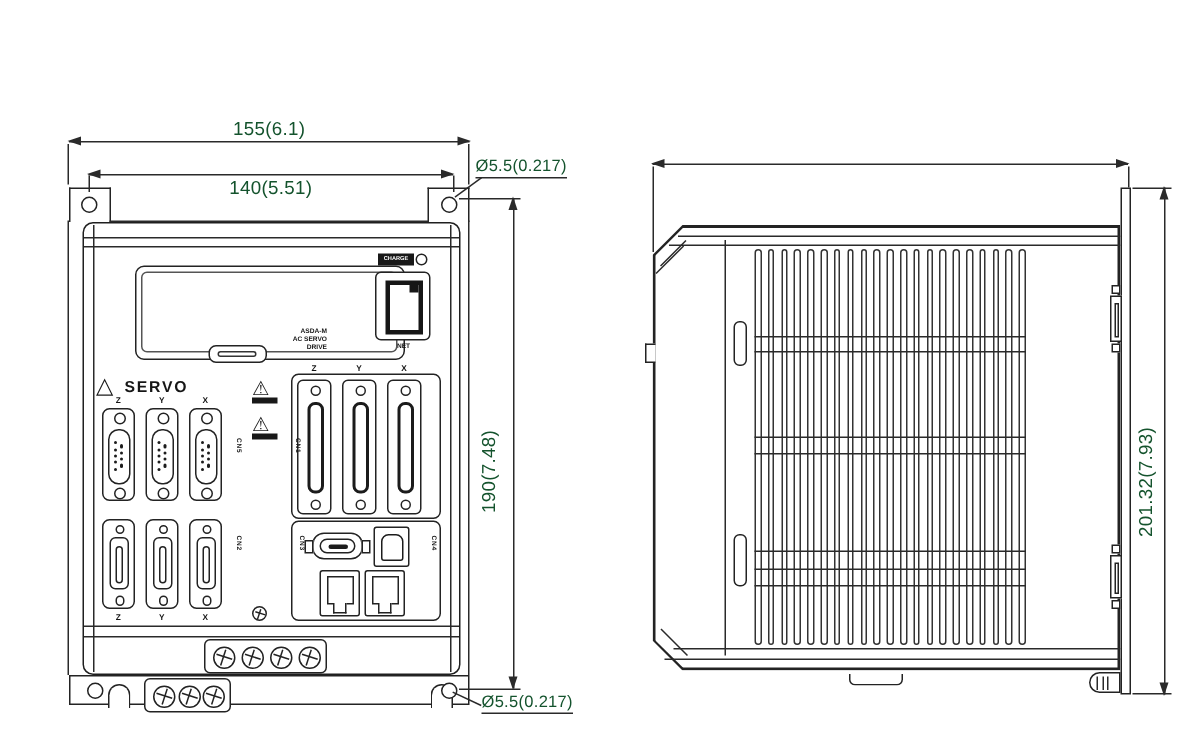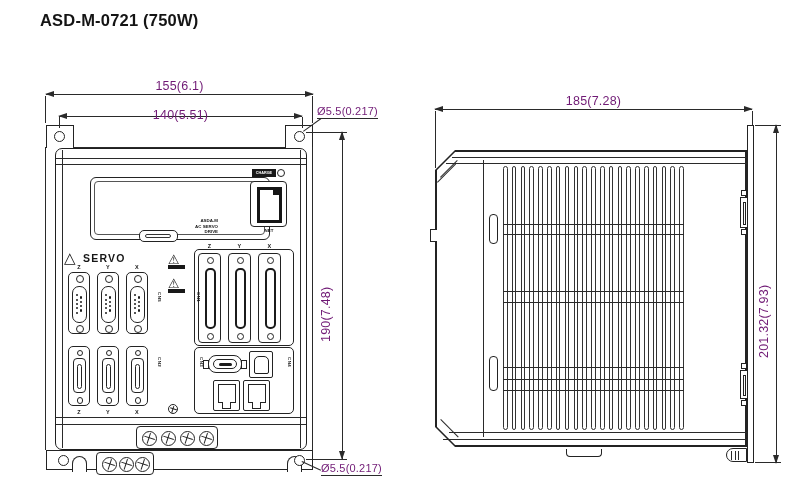--- a/index.html
+++ b/index.html
@@ -9,21 +9,21 @@
   .ab,.hl,.vl,.circ,.box,.screw,.ah,.dimtxt,.axlbl,.micro,.vmicro{position:absolute;display:block}
   .hl{height:0;border-top:1.2px solid #2a2a2a}
   .vl{width:0;border-left:1.2px solid #2a2a2a}
   .box{border:1.5px solid #232323;background:#fff}
   .rr{border-radius:5px}
   .circ{border:1.3px solid #232323;border-radius:50%;background:#fff}
   .screw{border:1.4px solid #232323;border-radius:50%;background:#fff}
   .screw i{position:absolute;background:#232323}
   .sx{left:8%;top:50%;width:84%;height:1.4px;transform:translateY(-50%) rotate(18deg)}
   .sy{top:8%;left:50%;height:84%;width:1.4px;transform:translateX(-50%) rotate(18deg)}
-  .dimtxt{font-size:12.5px;white-space:nowrap;letter-spacing:.2px;color:#701a75}
+  .dimtxt{font-size:12.5px;white-space:nowrap;letter-spacing:.2px;color:#14532d}
   .ctr{text-align:center}
   .vrt{writing-mode:vertical-rl;transform:rotate(180deg)}
   .undl{border-bottom:1.1px solid #2a2a2a;padding-bottom:1px}
   .axlbl{font-size:11px;font-weight:700;text-align:center;transform:scale(.5);transform-origin:0 0;letter-spacing:.5px}
   .micro{font-size:8.8px;font-weight:700;transform:scale(.5);transform-origin:0 0;line-height:1.2;white-space:nowrap}
   .mright{text-align:right;transform-origin:100% 0}
   .vmicro{writing-mode:vertical-rl;font-size:8.8px;font-weight:700;transform:scale(.5);transform-origin:0 0;letter-spacing:1px}
   .ah{width:0;height:0;border:solid transparent}
   .fin{display:block;width:4.6px;height:100%;border:1.1px solid #333;border-radius:3px;background:#fff}
   .warn::before{content:"⚠";font-size:13px;line-height:1;color:#161616}
@@ -31,21 +31,20 @@
   .pins{position:absolute;inset:0;display:flex;justify-content:center;align-items:center;gap:2px}
   .pcol{display:flex;flex-direction:column;gap:2.2px}
   .pin{width:2.2px;height:2.2px;background:#1c1c1c;border-radius:50%}
   .title{position:absolute;font-size:16.5px;font-weight:700;letter-spacing:.2px}
 </style>
 </head>
 <body>
 
 <div class="stage">
 
-  <div class="title" style="left:40px;top:11px">ASD-M-0721 (750W)</div>
 
   <div class="ab" style="left:46px;top:125px;width:28px;height:23px;border:1.4px solid #232323;border-bottom:none"></div>
   <div class="ab" style="left:285px;top:125px;width:28px;height:23px;border:1.4px solid #232323;border-bottom:none"></div>
   <span class="hl" style="left:73px;top:146.5px;width:213px"></span>
   <span class="vl" style="left:45.3px;top:147px;height:303px"></span>
   <span class="vl" style="left:311.6px;top:147px;height:303px"></span>
   <span class="circ" style="left:53.5px;top:130.5px;width:11px;height:11px"></span>
   <span class="circ" style="left:293.5px;top:130.5px;width:11px;height:11px"></span>
 
   <div class="ab" style="left:55px;top:148px;width:252px;height:302px;border:1.6px solid #1f1f1f;border-radius:7px;background:#fff"></div>
@@ -283,21 +282,21 @@
   <span class="vl" style="left:45.3px;top:96px;height:27px;border-left-width:1px"></span>
   <span class="vl" style="left:312.3px;top:96px;height:27px;border-left-width:1px"></span>
   <span class="dimtxt ctr" style="left:46px;top:79px;width:267px">155(6.1)</span>
 
   <div class="hl" style="left:59px;top:115.5px;width:243px;border-top-width:1.1px">
     <i class="ah" style="left:-1px;top:-4px;border-width:3.2px 9px 3.2px 0;border-right-color:#2a2a2a"></i>
     <i class="ah" style="right:-1px;top:-4px;border-width:3.2px 0 3.2px 9px;border-left-color:#2a2a2a"></i>
   </div>
   <span class="vl" style="left:58.5px;top:117px;height:11px;border-left-width:1px"></span>
   <span class="vl" style="left:301.5px;top:117px;height:11px;border-left-width:1px"></span>
-  <span class="dimtxt ctr" style="left:59px;top:108px;width:243px">140(5.51)</span>
+  <span class="dimtxt ctr" style="left:59px;top:118px;width:243px">140(5.51)</span>
 
   <span class="hl" style="left:303px;top:131px;width:22px;transform:rotate(-36deg);transform-origin:0 0;border-top-width:1px"></span>
   <span class="dimtxt undl" style="left:317px;top:105px;font-size:11px">Ø5.5(0.217)</span>
 
   <div class="vl" style="left:342px;top:132px;height:327px;border-left-width:1.1px">
     <i class="ah" style="left:-4px;top:-1px;border-width:0 3.2px 9px 3.2px;border-bottom-color:#2a2a2a"></i>
     <i class="ah" style="left:-4px;bottom:-1px;border-width:9px 3.2px 0 3.2px;border-top-color:#2a2a2a"></i>
   </div>
   <span class="hl" style="left:306px;top:132px;width:41px;border-top-width:1px"></span>
   <span class="hl" style="left:306px;top:458.5px;width:41px;border-top-width:1px"></span>
@@ -370,21 +369,20 @@
     <i class="vl" style="left:7.5px;top:2px;height:9px;border-left-width:1px"></i>
     <i class="vl" style="left:11px;top:2px;height:9px;border-left-width:1px"></i>
   </div>
 
   <div class="hl" style="left:435px;top:109px;width:317px;border-top-width:1.1px">
     <i class="ah" style="left:-1px;top:-4px;border-width:3.2px 9px 3.2px 0;border-right-color:#2a2a2a"></i>
     <i class="ah" style="right:-1px;top:-4px;border-width:3.2px 0 3.2px 9px;border-left-color:#2a2a2a"></i>
   </div>
   <span class="vl" style="left:434.5px;top:111px;height:57px;border-left-width:1px"></span>
   <span class="vl" style="left:751.5px;top:111px;height:14px;border-left-width:1px"></span>
-  <span class="dimtxt ctr" style="left:435px;top:94px;width:317px">185(7.28)</span>
 
   <div class="vl" style="left:776px;top:125px;height:338px;border-left-width:1.1px">
     <i class="ah" style="left:-4px;top:-1px;border-width:0 3.2px 9px 3.2px;border-bottom-color:#2a2a2a"></i>
     <i class="ah" style="left:-4px;bottom:-1px;border-width:9px 3.2px 0 3.2px;border-top-color:#2a2a2a"></i>
   </div>
   <span class="hl" style="left:755px;top:124.5px;width:26px;border-top-width:1px"></span>
   <span class="hl" style="left:755px;top:462px;width:26px;border-top-width:1px"></span>
   <span class="dimtxt vrt" style="left:757px;top:248px;height:110px">201.32(7.93)</span>
 
 </div>

